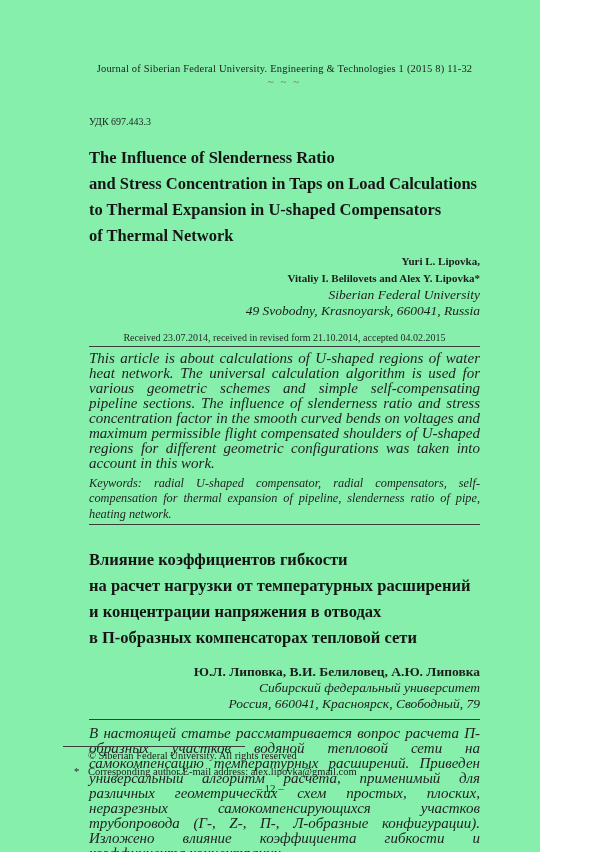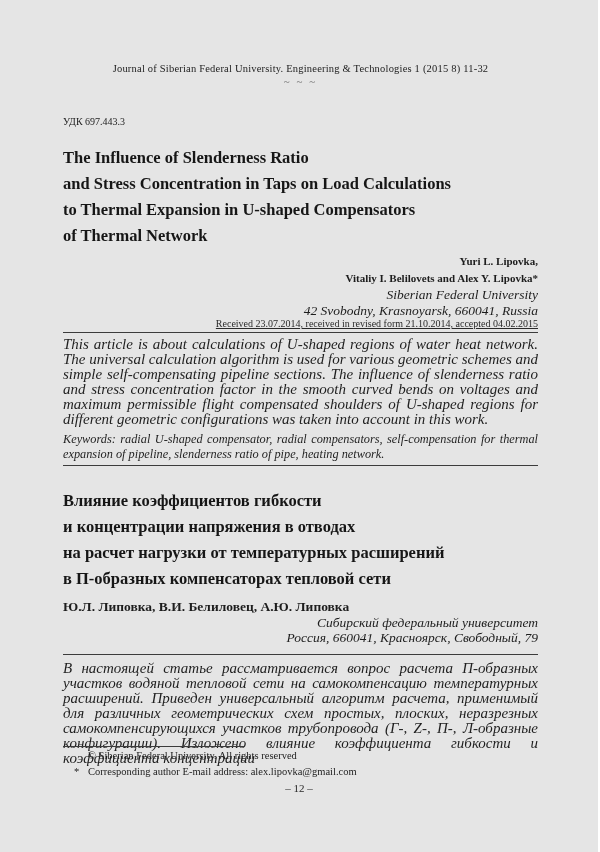--- a/index.html
+++ b/index.html
@@ -1,24 +1,25 @@
 <!DOCTYPE html>
 <html><head>
 <meta charset="utf-8">
 <style>
   html, body { margin: 0; padding: 0; background: #ffffff; }
   .page {
     position: relative;
-    width: 598px;
+    width: 540px;
     height: 852px;
-    background: #e5e5e5;
+    background: #86efac;
     font-family: "Liberation Serif", "DejaVu Serif", serif;
     color: #1d1d1d;
     overflow: hidden;
     box-sizing: border-box;
+    padding-left: 26px;
   }
   .content {
     padding: 63px 60px 0 63px;
     box-sizing: border-box;
   }
   .journal-line {
     text-align: center;
     font-size: 10.5px;
     letter-spacing: 0.2px;
     color: #222;
@@ -49,24 +50,24 @@
     font-size: 11px;
     font-weight: bold;
     line-height: 17px;
   }
   .affil-line {
     font-size: 13.5px;
     font-style: italic;
     line-height: 15.5px;
   }
   .received {
-    text-align: right;
+    margin-top: 14px;
+    text-align: center;
     font-size: 10px;
     color: #2a2a2a;
-    text-decoration: underline;
   }
   .rule {
     border: none;
     border-top: 1px solid #3c3c3c;
     margin: 3px 0 0 0;
     height: 0;
   }
   .abstract {
     margin-top: 4px;
     font-size: 15px;
@@ -85,22 +86,22 @@
   }
   .rule-2 { margin-top: 2px; }
   .title-ru {
     margin-top: 22px;
     font-size: 16.5px;
     font-weight: bold;
     line-height: 26px;
     color: #161616;
   }
   .authors-ru {
-    margin-top: 6px;
-    text-align: left;
+    margin-top: 12px;
+    text-align: right;
     font-size: 13.5px;
     font-weight: bold;
     line-height: 17px;
   }
   .affil-ru {
     text-align: right;
   }
   .rule-3 { margin-top: 8px; }
   .abstract-ru {
     margin-top: 6px;
@@ -155,34 +156,34 @@
       <div>The Influence of Slenderness Ratio</div>
       <div>and Stress Concentration in Taps on Load Calculations</div>
       <div>to Thermal Expansion in U-shaped Compensators</div>
       <div>of Thermal Network</div>
     </div>
 
     <div class="authors-block">
       <div class="author-line">Yuri L. Lipovka,</div>
       <div class="author-line">Vitaliy I. Belilovets and Alex Y. Lipovka*</div>
       <div class="affil-line">Siberian Federal University</div>
-      <div class="affil-line">42 Svobodny, Krasnoyarsk, 660041, Russia</div>
+      <div class="affil-line">49 Svobodny, Krasnoyarsk, 660041, Russia</div>
     </div>
 
     <div class="received">Received 23.07.2014, received in revised form 21.10.2014, accepted 04.02.2015</div>
     <hr class="rule">
 
     <div class="abstract">This article is about calculations of U-shaped regions of water heat network. The universal calculation algorithm is used for various geometric schemes and simple self-compensating pipeline sections. The influence of slenderness ratio and stress concentration factor in the smooth curved bends on voltages and maximum permissible flight compensated shoulders of U-shaped regions for different geometric configurations was taken into account in this work.</div>
     <div class="keywords">Keywords: radial U-shaped compensator, radial compensators, self-compensation for thermal expansion of pipeline, slenderness ratio of pipe, heating network.</div>
     <hr class="rule rule-2">
 
     <div class="title-ru">
       <div>Влияние коэффициентов гибкости</div>
+      <div>на расчет нагрузки от температурных расширений</div>
       <div>и концентрации напряжения в отводах</div>
-      <div>на расчет нагрузки от температурных расширений</div>
       <div>в П-образных компенсаторах тепловой сети</div>
     </div>
 
     <div class="authors-ru">Ю.Л. Липовка, В.И. Белиловец, А.Ю. Липовка</div>
     <div class="affil-ru">
       <div class="affil-line">Сибирский федеральный университет</div>
       <div class="affil-line">Россия, 660041, Красноярск, Свободный, 79</div>
     </div>
 
     <hr class="rule rule-3">

